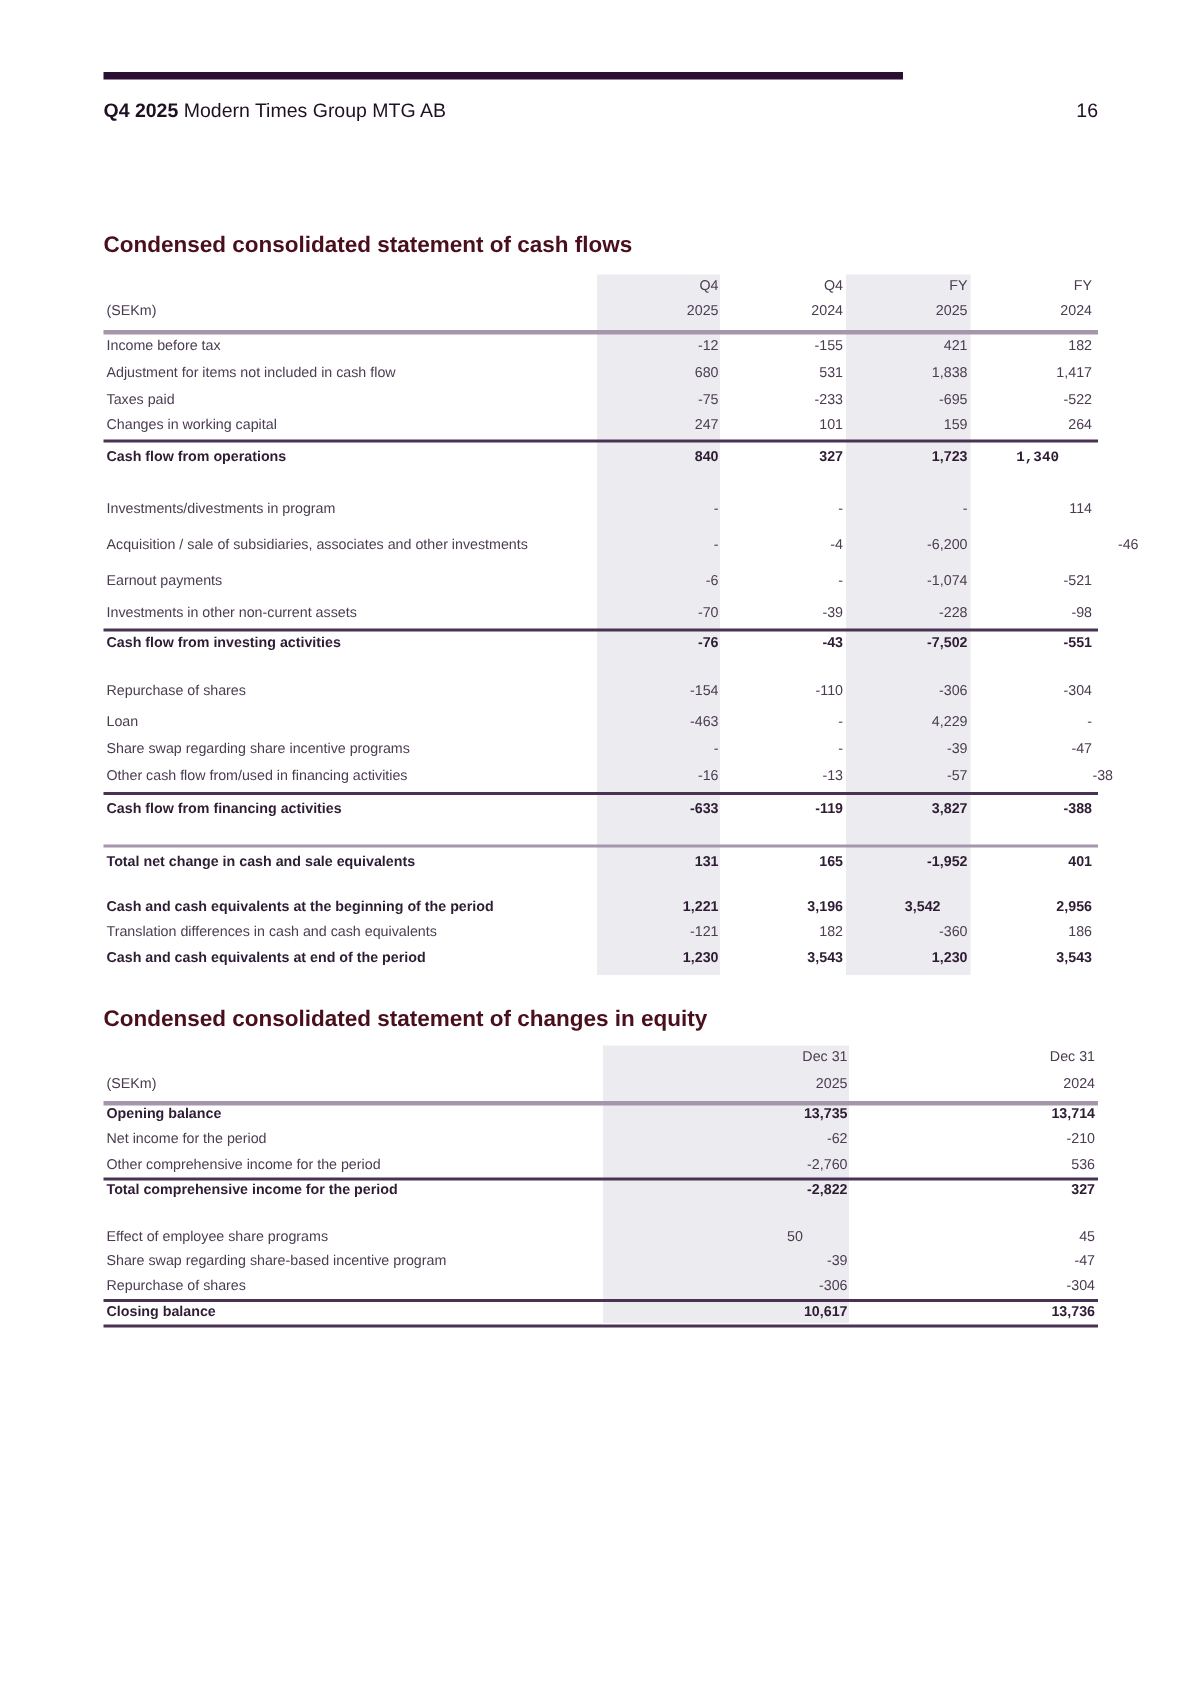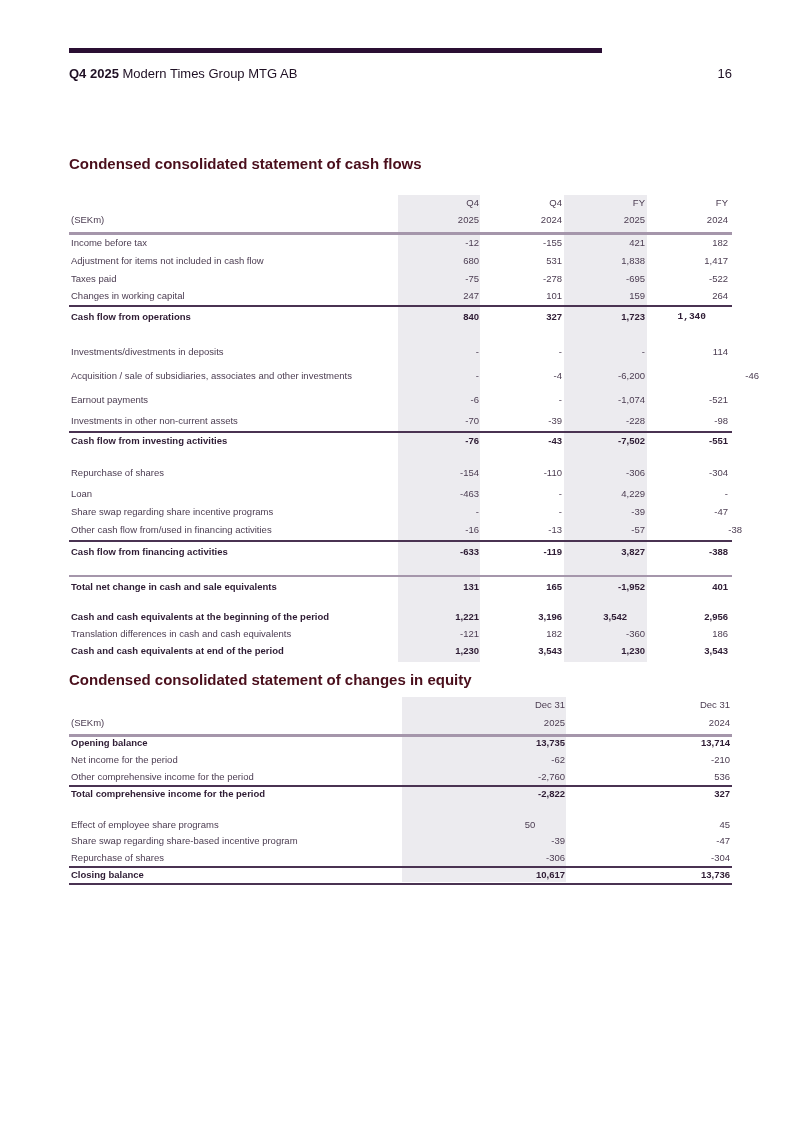--- a/index.html
+++ b/index.html
@@ -24,21 +24,21 @@
 
 <div class="topbar"></div>
 <div class="header">
   <span class="bold">Q4 2025</span>
   <span>Modern Times Group MTG AB</span>
   <span class="page">16</span>
 </div>
 
 <h2 style="top:155px;">Condensed consolidated statement of cash flows</h2>
 
-<div class="tbl" style="top:183px; height:470px;margin-top:12px;">
+<div class="tbl" style="top:183px; height:470px;">
   <div class="shade" style="left:329px; width:82px; top:0; height:467px;"></div>
   <div class="shade" style="left:495px; width:83px; top:0; height:467px;"></div>
 
   <div class="row" style="top:2px;">
     <span class="v" style="left:340px;">Q4</span>
     <span class="v" style="left:423px;">Q4</span>
     <span class="v" style="left:506px;">FY</span>
     <span class="v" style="left:589px;">FY</span>
   </div>
   <div class="row" style="top:19px;">
@@ -60,42 +60,42 @@
   <div class="row" style="top:60px;">
     <span class="lbl">Adjustment for items not included in cash flow</span>
     <span class="v" style="left:340px;">680</span>
     <span class="v" style="left:423px;">531</span>
     <span class="v" style="left:506px;">1,838</span>
     <span class="v" style="left:589px;">1,417</span>
   </div>
   <div class="row" style="top:78px;">
     <span class="lbl">Taxes paid</span>
     <span class="v" style="left:340px;">-75</span>
-    <span class="v" style="left:423px;">-278</span>
+    <span class="v" style="left:423px;">-233</span>
     <span class="v" style="left:506px;">-695</span>
     <span class="v" style="left:589px;">-522</span>
   </div>
   <div class="row" style="top:95px;">
     <span class="lbl">Changes in working capital</span>
     <span class="v" style="left:340px;">247</span>
     <span class="v" style="left:423px;">101</span>
     <span class="v" style="left:506px;">159</span>
     <span class="v" style="left:589px;">264</span>
   </div>
   <div class="line" style="top:110px;"></div>
   <div class="row b" style="top:116px;">
     <span class="lbl">Cash flow from operations</span>
     <span class="v" style="left:340px;">840</span>
     <span class="v" style="left:423px;">327</span>
     <span class="v" style="left:506px;">1,723</span>
     <span class="v" style="left:567px;font-family:Liberation Mono, monospace;">1,340</span>
   </div>
 
   <div class="row" style="top:151px;">
-    <span class="lbl">Investments/divestments in deposits</span>
+    <span class="lbl">Investments/divestments in program</span>
     <span class="v" style="left:340px;">-</span>
     <span class="v" style="left:423px;">-</span>
     <span class="v" style="left:506px;">-</span>
     <span class="v" style="left:589px;">114</span>
   </div>
   <div class="row" style="top:175px;">
     <span class="lbl">Acquisition / sale of subsidiaries, associates and other investments</span>
     <span class="v" style="left:340px;">-</span>
     <span class="v" style="left:423px;">-4</span>
     <span class="v" style="left:506px;">-6,200</span>

